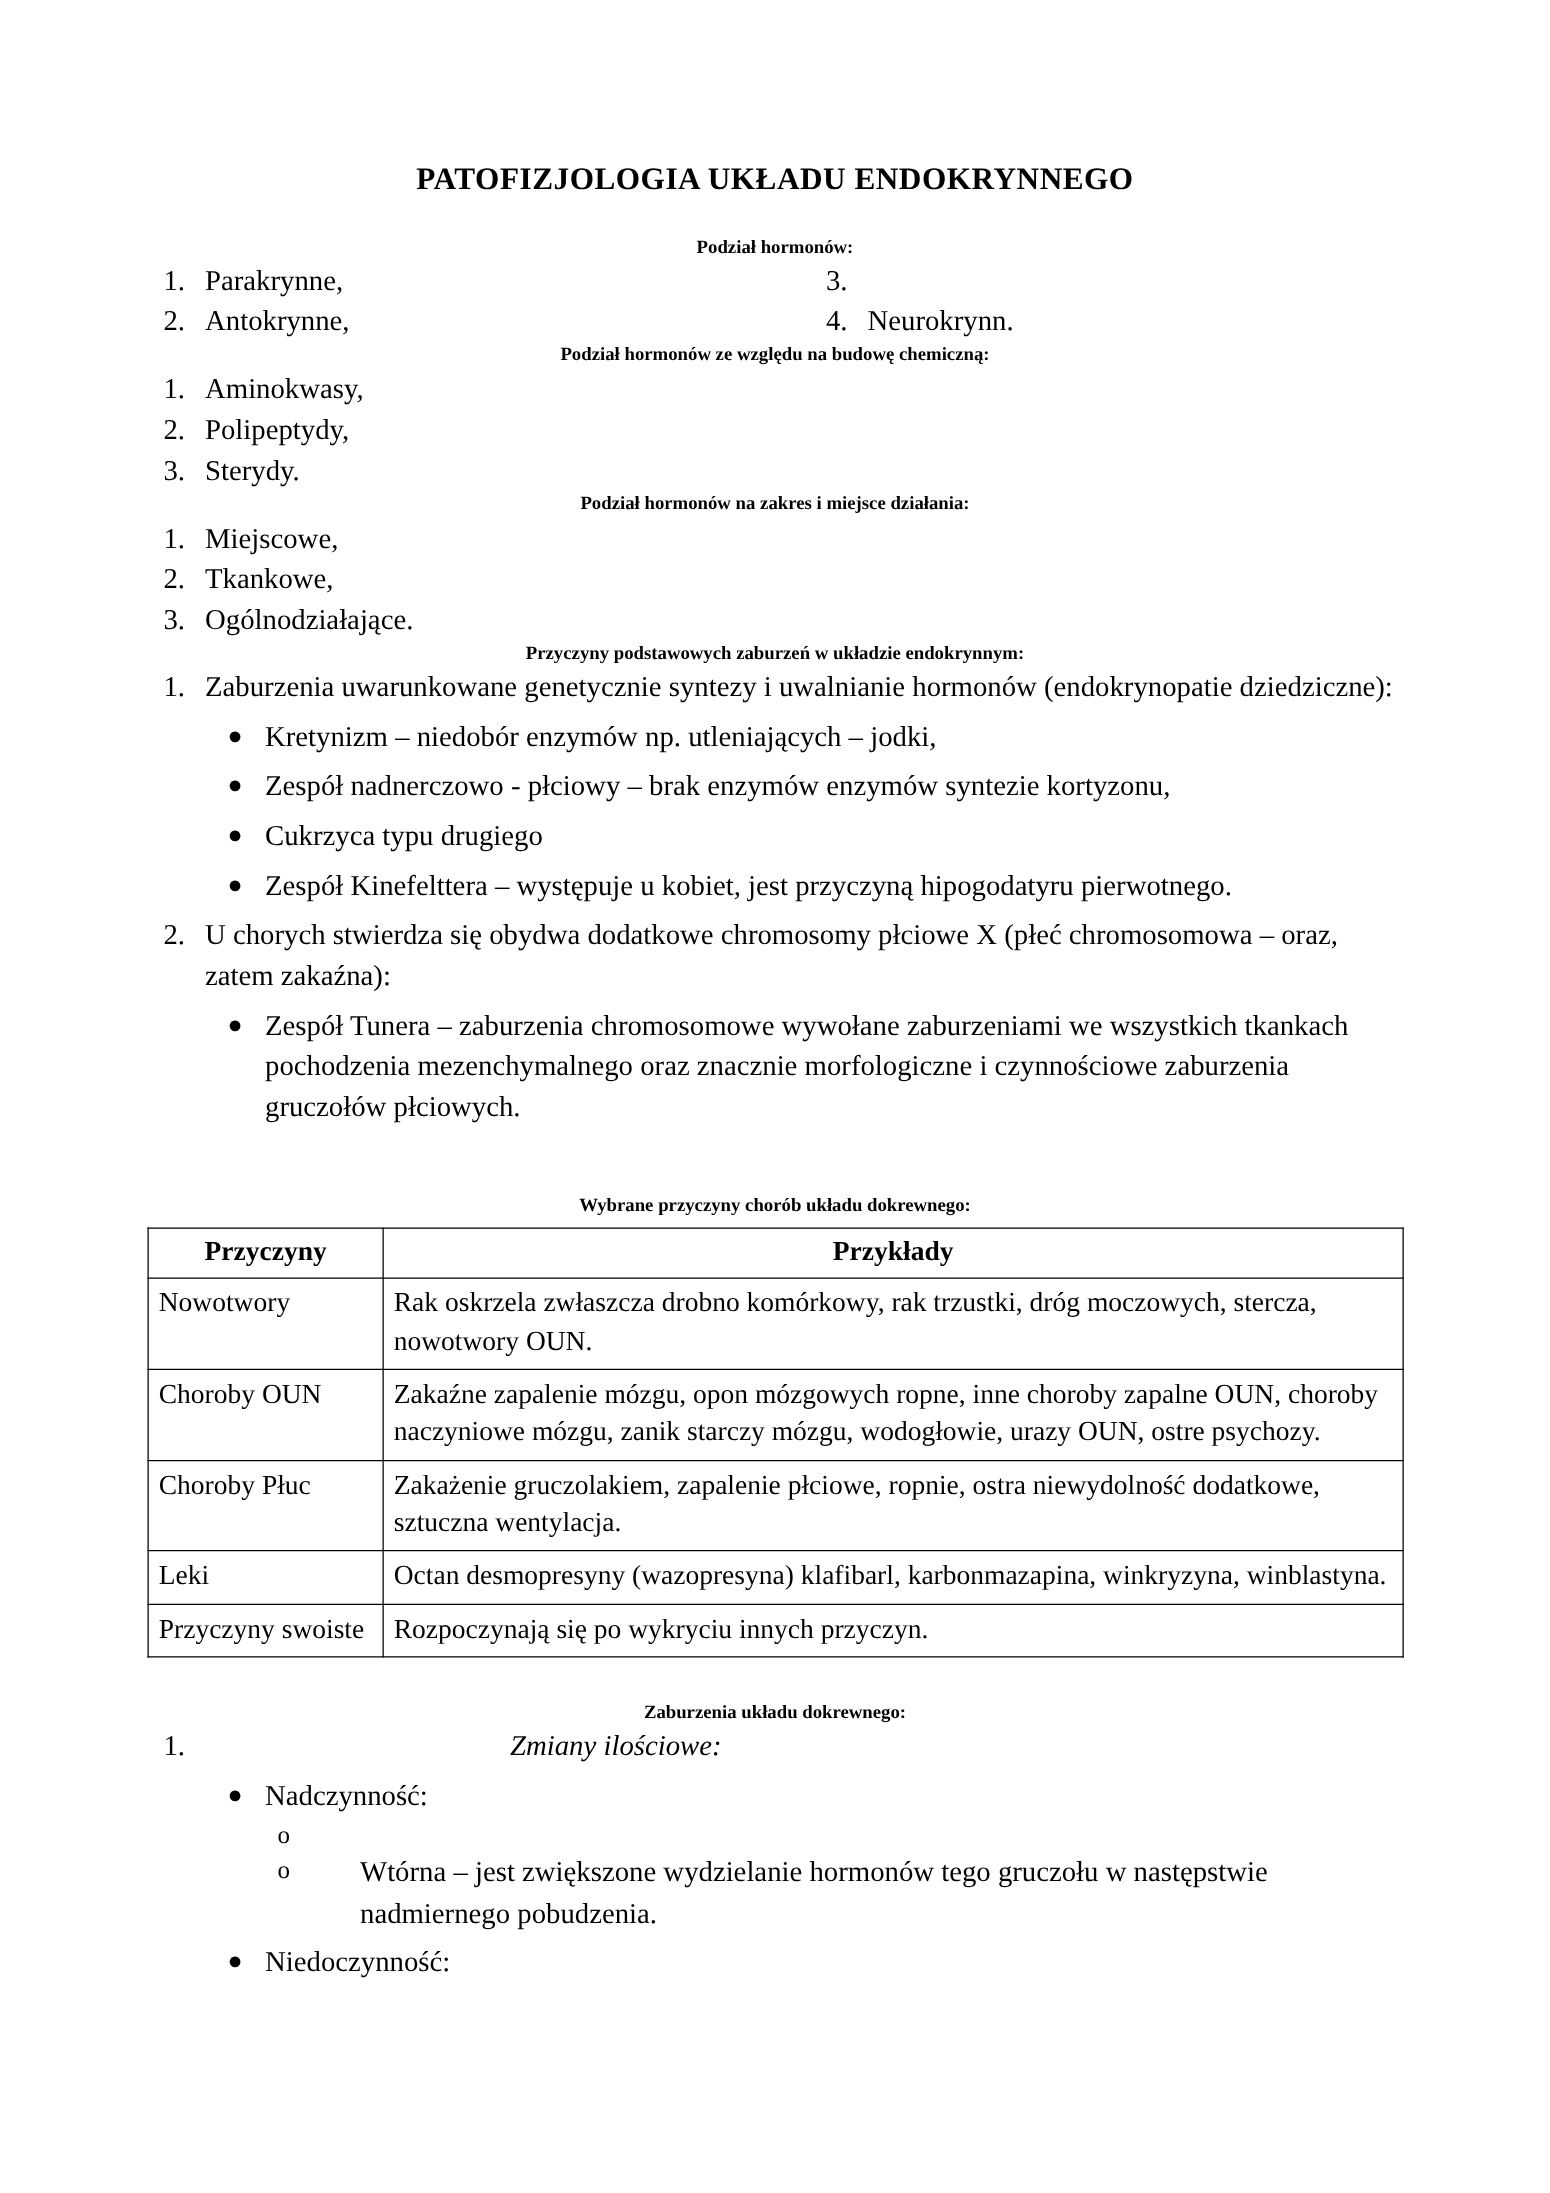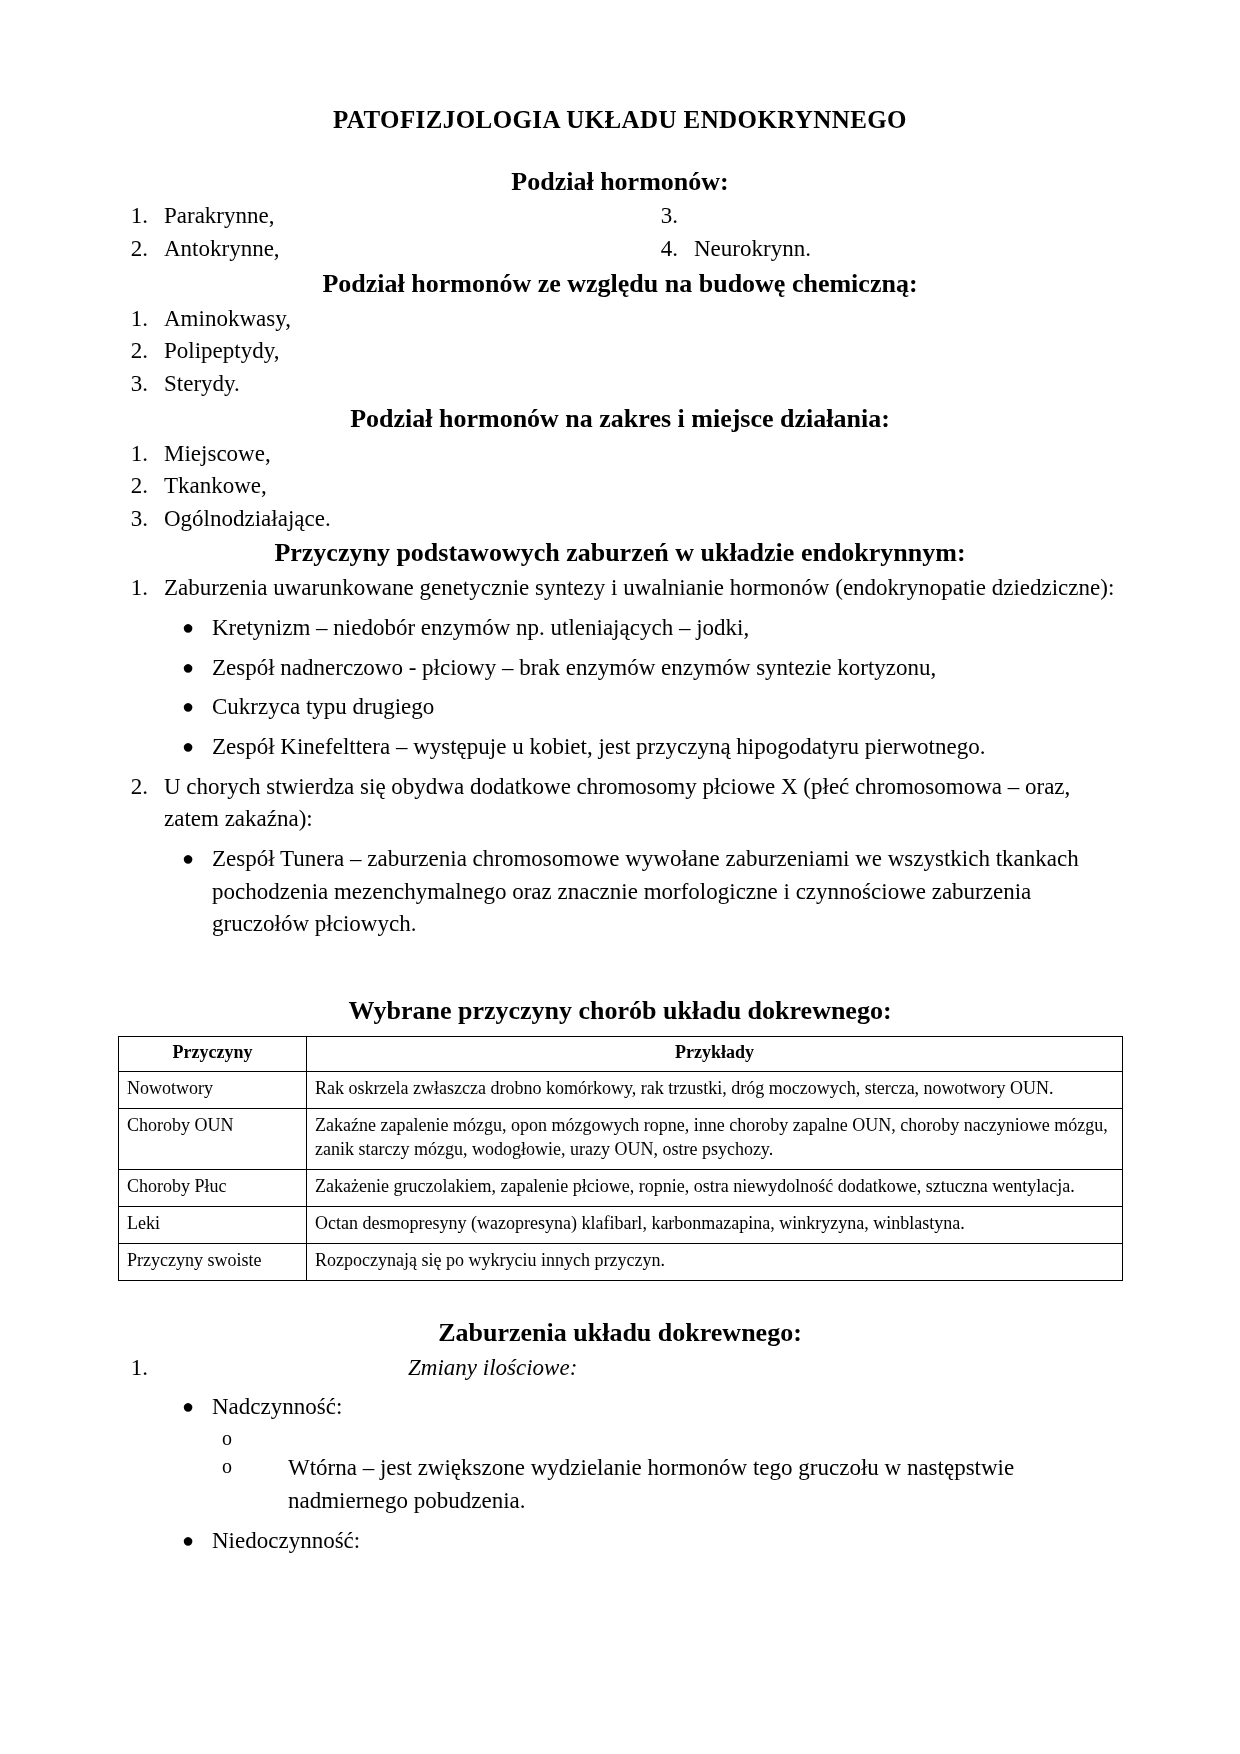--- a/index.html
+++ b/index.html
@@ -18,37 +18,37 @@
   .page {
     position: relative;
     width: 1240px;
     height: 1754px;
     padding: 0;
     box-sizing: border-box;
   }
   .content {
     position: absolute;
     left: 118px;
-    top: 106px;
+    top: 130px;
     width: 1004px;
   }
 
   
   .doc-title {
     text-align: center;
     font-weight: bold;
     font-size: 25px;
     letter-spacing: 0.4px;
     margin: 0 0 30px 0;
     line-height: 1.1;
   }
   .section-heading {
     text-align: center;
     font-weight: bold;
-    font-size: 26px;
+    font-size: 15px;
     margin: 0;
     line-height: 1.42;
   }
 
   
   .num-row {
     display: flex;
     align-items: flex-start;
     font-size: 23px;
     line-height: 1.42;
@@ -123,21 +123,21 @@
   }
   table.causes {
     border-collapse: collapse;
     width: 1004px;
     margin-left: 0px;
     table-layout: fixed;
   }
   table.causes td, table.causes th {
     border: 1.6px solid #000;
     padding: 4px 8px 7px 8px;
-    font-size: 18px;
+    font-size: 22px;
     line-height: 1.38;
     vertical-align: top;
     text-align: left;
   }
   table.causes th {
     text-align: center;
     font-weight: bold;
     padding: 3px 8px 6px 8px;
   }
   table.causes col.c1 { width: 188px; }

